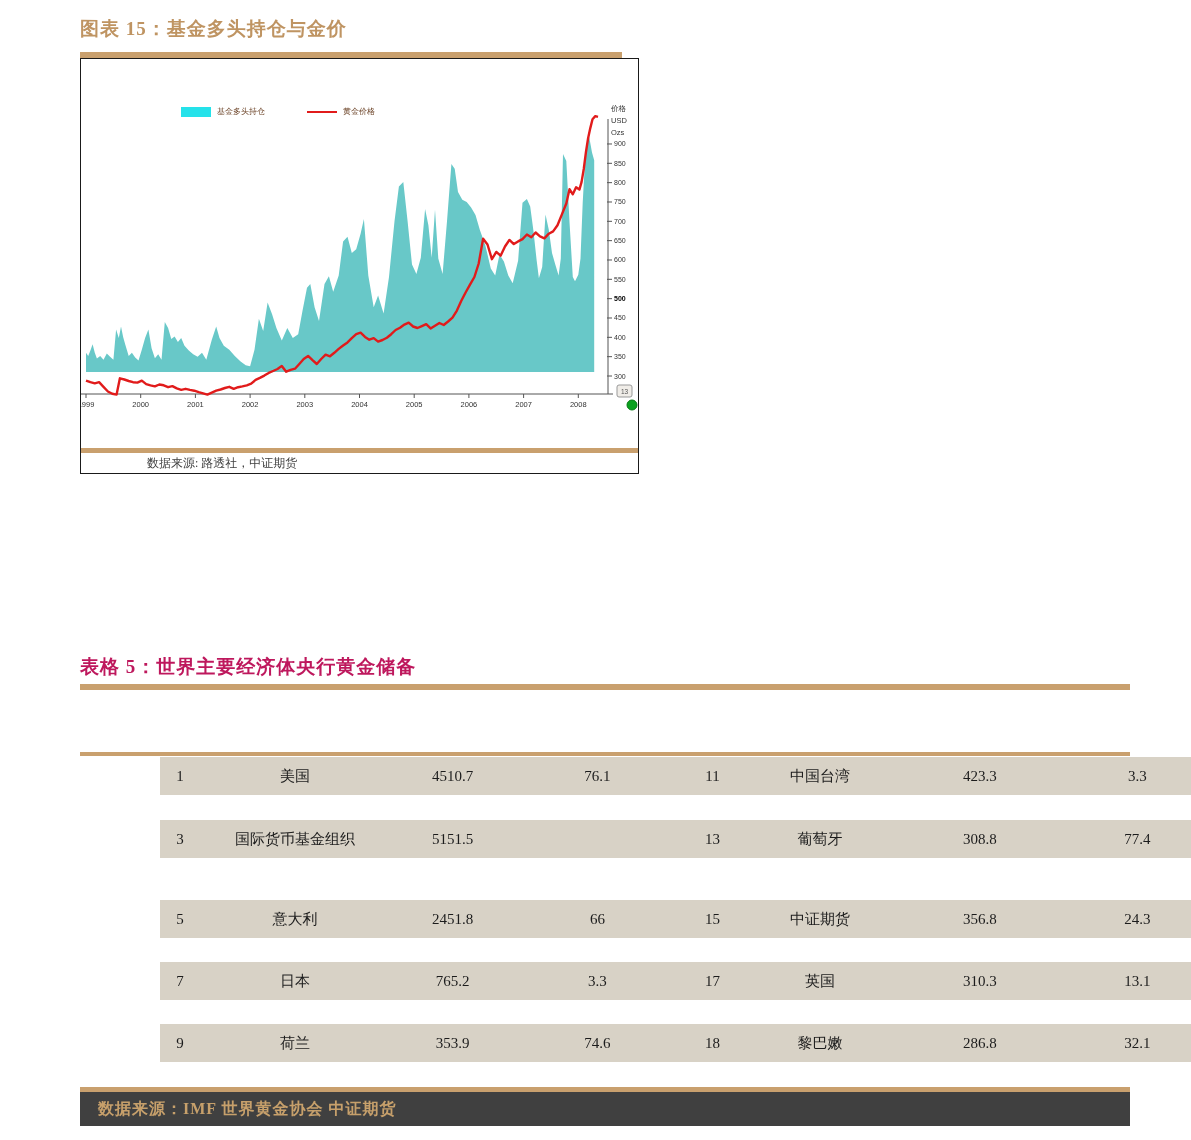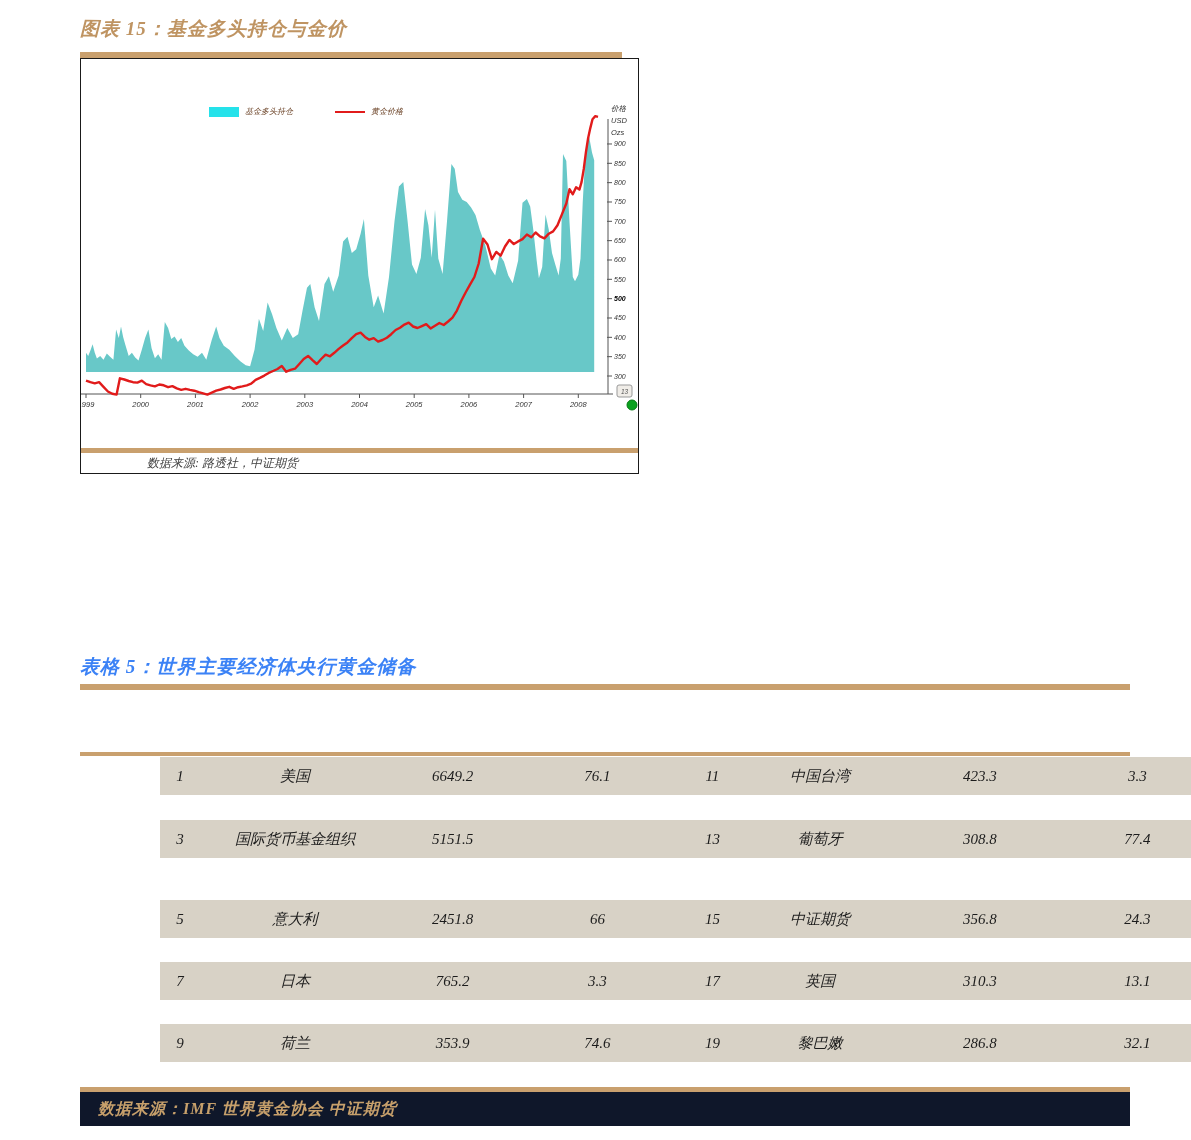--- a/index.html
+++ b/index.html
@@ -1,35 +1,35 @@
 <!DOCTYPE html>
 <html><head>
 <meta charset="utf-8">
 <style>
   html,body{margin:0;padding:0;background:#fff;}
   #page{position:relative;width:1191px;height:1140px;background:#fff;overflow:hidden;
-        font-family:"Liberation Serif","DejaVu Serif",serif;font-style:italic;}
+        font-family:"Liberation Serif","DejaVu Serif",serif;}
   .abs{position:absolute;}
   .fig-title{font-size:19px;font-weight:bold;letter-spacing:1px;}
   .rule{position:absolute;}
   #chart-box{position:absolute;left:80px;top:58px;width:559px;height:416px;background:#fff;
              border:1px solid #1a1a1a;box-sizing:border-box;}
-  #chart-legend{position:absolute;left:100px;top:47px;display:flex;align-items:center;font-size:8px;margin-left:28px;}
+  #chart-legend{position:absolute;left:100px;top:47px;display:flex;align-items:center;font-size:8px;}
   .legend-swatch{width:30px;height:10px;display:inline-block;}
   .legend-line{width:30px;height:0;border-top:2px solid #e11b1b;display:inline-block;}
   .legend-label{margin-left:6px;color:#6b4226;}
   #chart-svg{position:absolute;left:0;top:0;}
   .chart-src-rule{position:absolute;left:0px;top:389px;width:557px;height:5px;}
   .chart-src-text{position:absolute;left:66px;top:396px;font-size:12px;}
   #gold-table{position:absolute;left:80px;top:0;width:1050px;}
   .t-row{position:absolute;left:80px;width:1050px;height:38px;display:grid;
          grid-template-columns:3.81% 18.10% 11.90% 15.71% 6.19% 14.29% 16.19% 13.81%;
          align-items:center;font-size:15px;color:#1c1c1c;}
   .t-cell{text-align:center;white-space:nowrap;overflow:hidden;}
-  #table-footer{position:absolute;left:80px;top:1092px;width:1050px;height:34px;background:#0f172a;
+  #table-footer{position:absolute;left:80px;top:1092px;width:1050px;height:34px;background:#404040;
                 display:flex;align-items:center;font-size:16px;font-weight:bold;letter-spacing:1px;}
   #table-footer span{padding-left:18px;}
 </style>
 </head>
 <body>
 
 <div id="page">
 
   <div class="abs fig-title" style="left:80px;top:16px;color:#bf9462;">图表 15：基金多头持仓与金价</div>
   <div class="rule" style="left:80px;top:52px;width:542px;height:6px;background:#c9a06e;"></div>
@@ -99,30 +99,30 @@
       <span class="legend-label">基金多头持仓</span>
       <span style="width:42px;"></span>
       <span class="legend-line"></span>
       <span class="legend-label">黄金价格</span>
     </div>
 
     <div class="chart-src-rule" style="background:#c9a06e;"></div>
     <div class="chart-src-text" style="color:#404040;">数据来源: 路透社，中证期货</div>
   </div>
 
-  <div class="abs fig-title" style="left:80px;top:654px;color:#3b82f6;">表格 5：世界主要经济体央行黄金储备</div>
+  <div class="abs fig-title" style="left:80px;top:654px;color:#be185d;">表格 5：世界主要经济体央行黄金储备</div>
   <div class="rule" style="left:80px;top:684px;width:1050px;height:6px;background:#c9a06e;"></div>
 
   <div class="rule" style="left:80px;top:752px;width:1050px;height:4px;background:#c9a06e;"></div>
 
   <div id="gold-table">
       <div class="t-row" style="top: 757px; background: rgb(216, 210, 198);">
         <div class="t-cell">1</div>
         <div class="t-cell">美国</div>
-        <div class="t-cell">6649.2</div>
+        <div class="t-cell">4510.7</div>
         <div class="t-cell">76.1</div>
         <div class="t-cell">11</div>
         <div class="t-cell">中国台湾</div>
         <div class="t-cell">423.3</div>
         <div class="t-cell">3.3</div>
       </div>
       <div class="t-row" style="top: 820px; background: rgb(216, 210, 198);">
         <div class="t-cell">3</div>
         <div class="t-cell">国际货币基金组织</div>
         <div class="t-cell">5151.5</div>
@@ -150,21 +150,21 @@
         <div class="t-cell">17</div>
         <div class="t-cell">英国</div>
         <div class="t-cell">310.3</div>
         <div class="t-cell">13.1</div>
       </div>
       <div class="t-row" style="top: 1024px; background: rgb(216, 210, 198);">
         <div class="t-cell">9</div>
         <div class="t-cell">荷兰</div>
         <div class="t-cell">353.9</div>
         <div class="t-cell">74.6</div>
-        <div class="t-cell">19</div>
+        <div class="t-cell">18</div>
         <div class="t-cell">黎巴嫩</div>
         <div class="t-cell">286.8</div>
         <div class="t-cell">32.1</div>
       </div>
     </div>
 
   <div class="rule" style="left:80px;top:1087px;width:1050px;height:5px;background:#c9a06e;"></div>
   <div id="table-footer" style="color:#c7a06b;">
     <span>数据来源：IMF 世界黄金协会 中证期货</span>
   </div>

